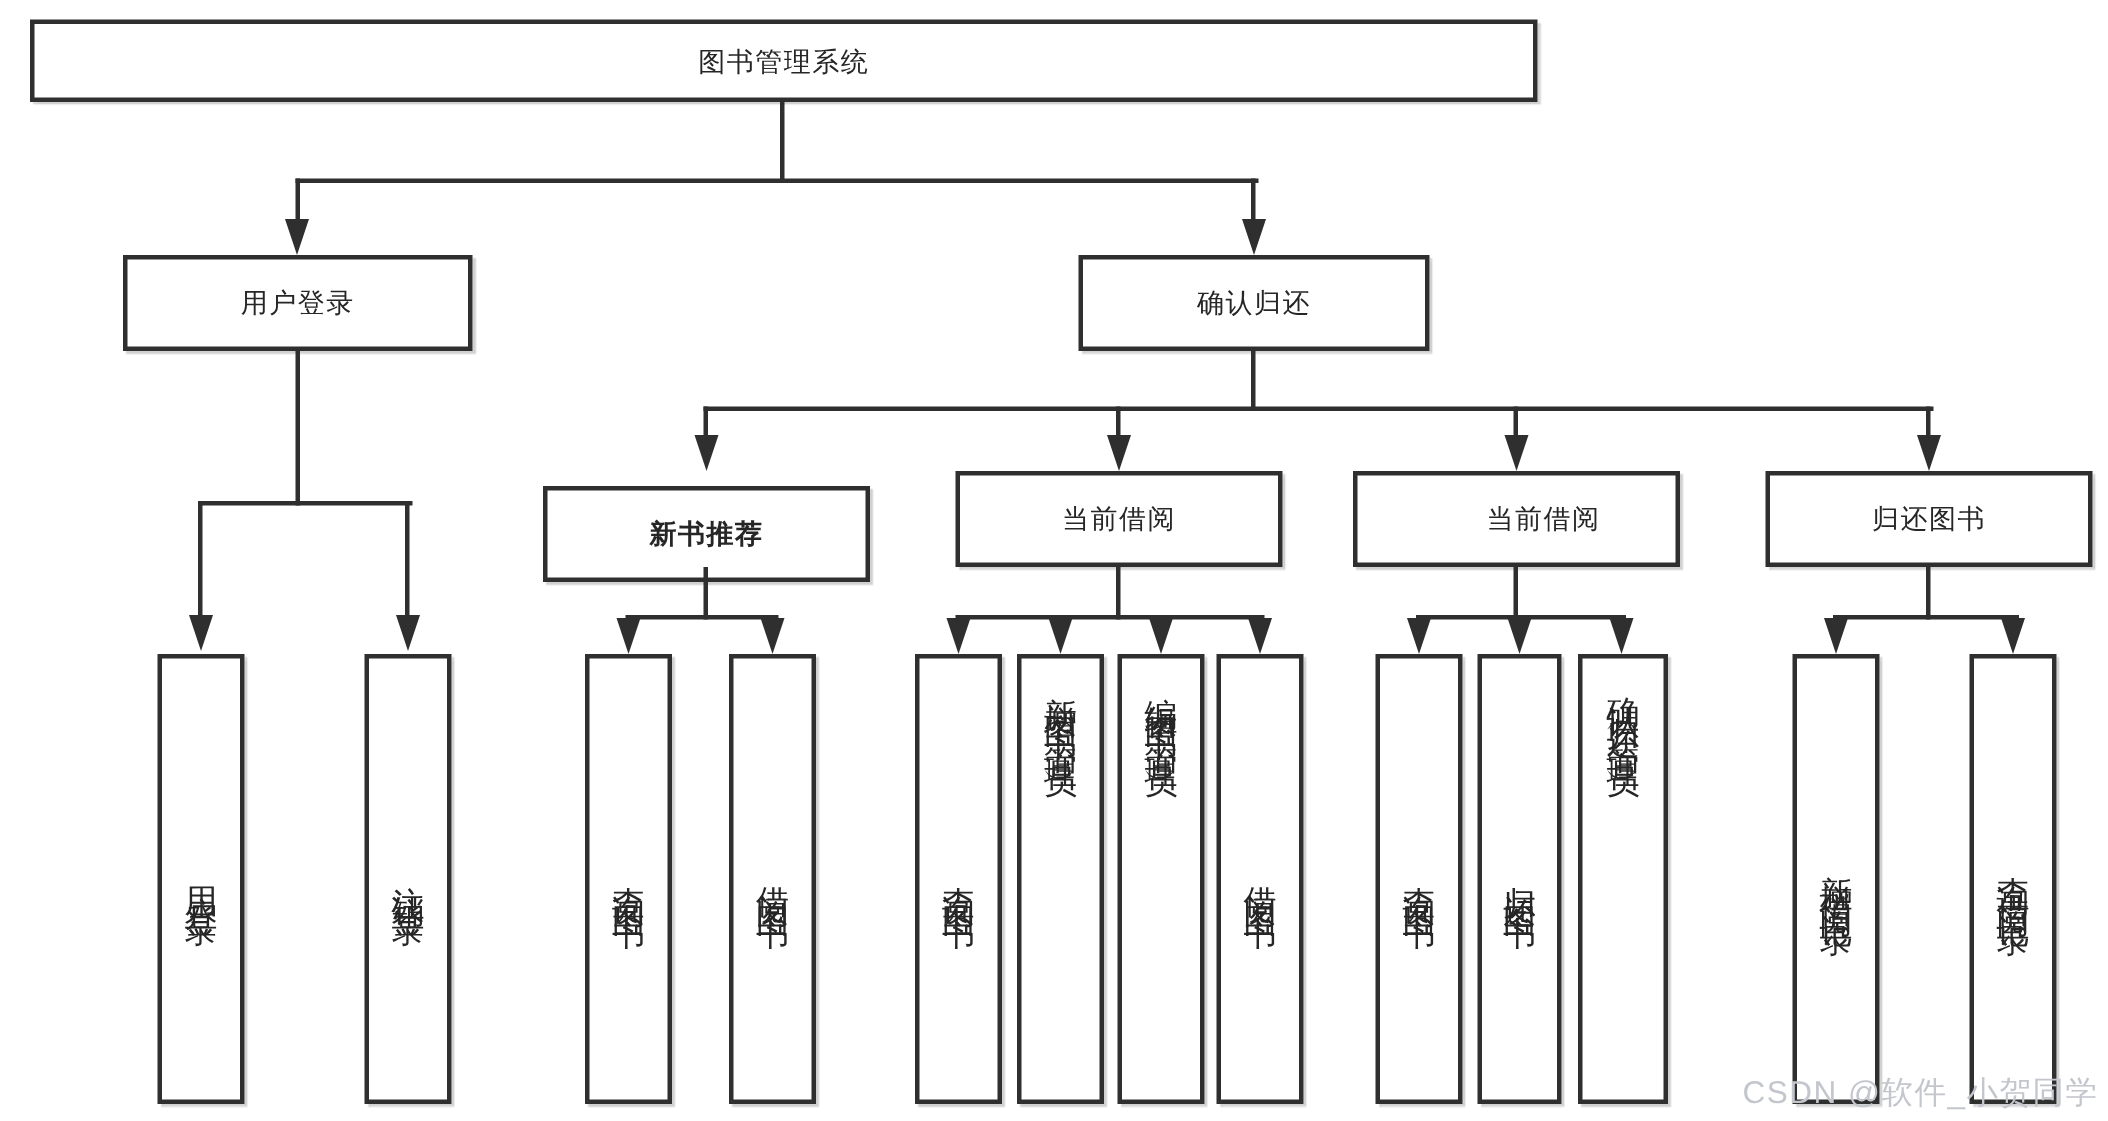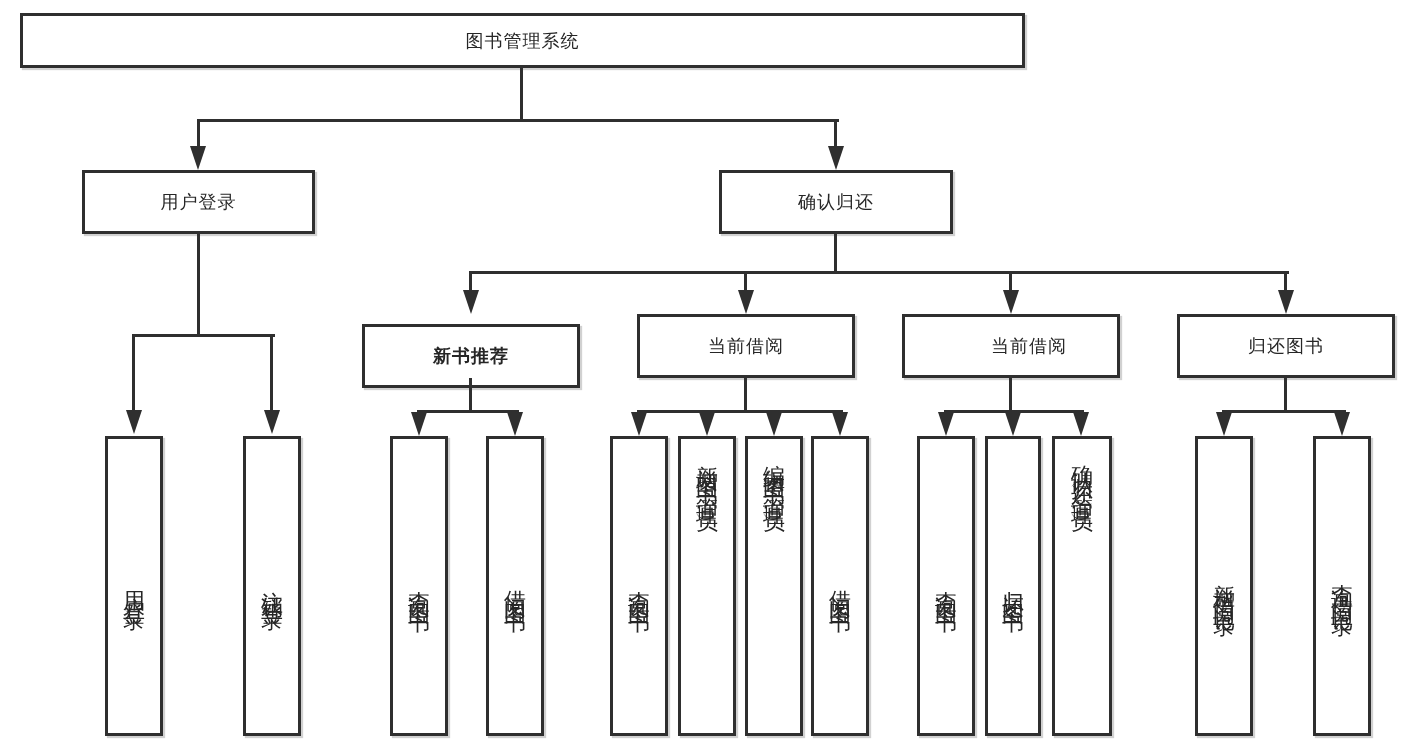--- a/index.html
+++ b/index.html
@@ -161,14 +161,15 @@
     <span class="vtext">确认归还（管理员）</span>
   </div>
 
   <div class="box vbox" style="left:1195px;top:436px;width:58px;height:300px;">
     <span class="vtext">新增借阅记录</span>
   </div>
   <div class="box vbox" style="left:1313px;top:436px;width:58px;height:300px;">
     <span class="vtext">查询借阅记录</span>
   </div>
 
+  <div class="watermark">CSDN @软件_小贺同学</div>
 
 </div>
 
 </body></html>

